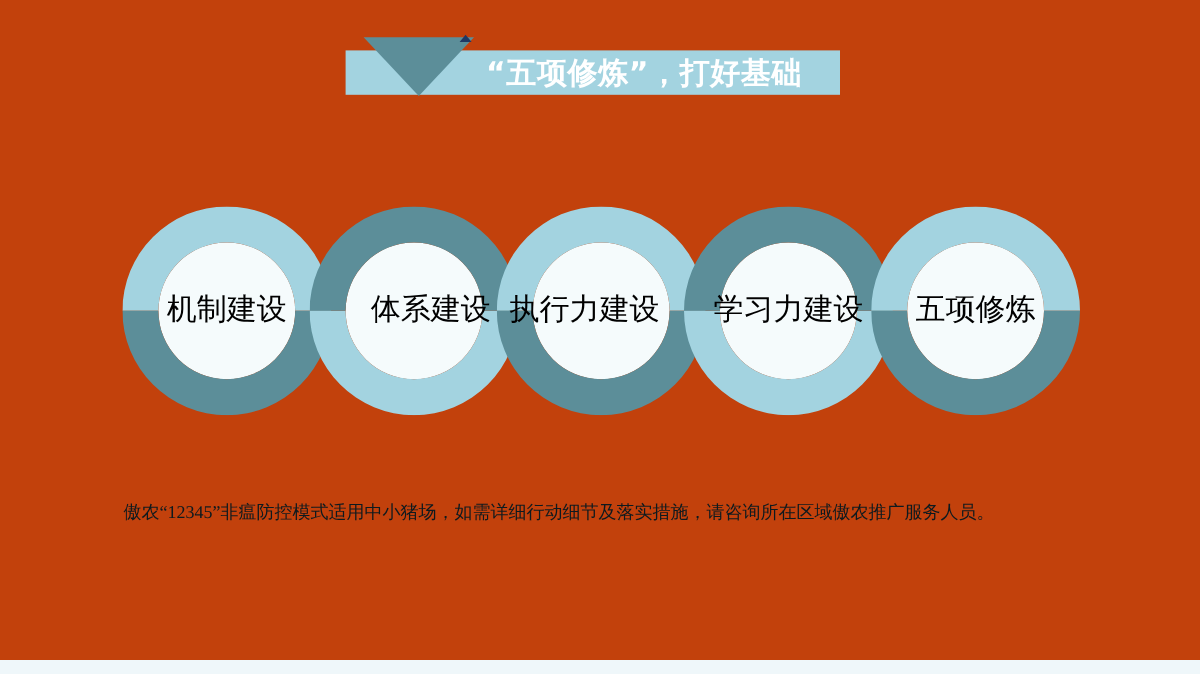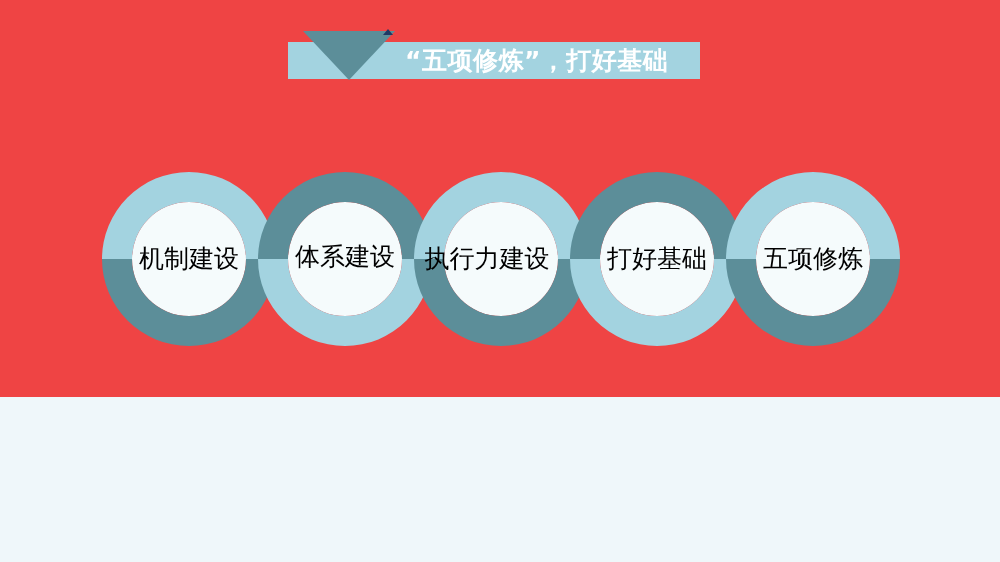--- a/index.html
+++ b/index.html
@@ -9,22 +9,22 @@
   body {
     width: 1000px;
     height: 562px;
     background: #eff7fa;
     font-family: "Liberation Sans", sans-serif;
     overflow: hidden;
   }
   #slide {
     position: relative;
     width: 1000px;
-    height: 397px;
-    background: #ef4444;
+    height: 550px;
+    background: #c2410c;
   }
 
   
   #title-band {
     position: absolute;
     left: 288px;
     top: 42px;
     width: 412px;
     height: 37px;
     background: #a3d3e0;
@@ -126,41 +126,42 @@
         </svg>
       </div>
       <div class="ring-label" style="left: 102px; width: 174px; z-index: 40;">机制建设</div>
       <div class="ring" style="left: 258px; z-index: 11;">
         <svg viewBox="0 0 174 174">
           <circle cx="87" cy="87" r="57" fill="#f5fbfc"></circle>
           <path d="M 174 87 A 87 87 0 0 1 0 87.00000000000001 L 30 87 A 57 57 0 0 0 144 87 Z" fill="#a3d3e0"></path>
           <path d="M 0 87.00000000000001 A 87 87 0 0 1 174 86.99999999999999 L 144 86.99999999999999 A 57 57 0 0 0 30 87 Z" fill="#5c8e99"></path>
         </svg>
       </div>
-      <div class="ring-label" style="left: 258px; width: 174px; z-index: 41; font-family: Liberation Mono, monospace;">体系建设</div>
+      <div class="ring-label" style="left: 272px; width: 174px; z-index: 41;">体系建设</div>
       <div class="ring" style="left: 414px; z-index: 12;">
         <svg viewBox="0 0 174 174">
           <circle cx="87" cy="87" r="57" fill="#f5fbfc"></circle>
           <path d="M 0 87.00000000000001 A 87 87 0 0 1 174 86.99999999999999 L 144 86.99999999999999 A 57 57 0 0 0 30 87 Z" fill="#a3d3e0"></path>
           <path d="M 174 87 A 87 87 0 0 1 0 87.00000000000001 L 30 87 A 57 57 0 0 0 144 87 Z" fill="#5c8e99"></path>
         </svg>
       </div>
       <div class="ring-label" style="left: 400px; width: 174px; z-index: 42;">执行力建设</div>
       <div class="ring" style="left: 570px; z-index: 13;">
         <svg viewBox="0 0 174 174">
           <circle cx="87" cy="87" r="57" fill="#f5fbfc"></circle>
           <path d="M 174 87 A 87 87 0 0 1 0 87.00000000000001 L 30 87 A 57 57 0 0 0 144 87 Z" fill="#a3d3e0"></path>
           <path d="M 0 87.00000000000001 A 87 87 0 0 1 174 86.99999999999999 L 144 86.99999999999999 A 57 57 0 0 0 30 87 Z" fill="#5c8e99"></path>
         </svg>
       </div>
-      <div class="ring-label" style="left: 570px; width: 174px; z-index: 43;">打好基础</div>
+      <div class="ring-label" style="left: 570px; width: 174px; z-index: 43;">学习力建设</div>
       <div class="ring" style="left: 726px; z-index: 14;">
         <svg viewBox="0 0 174 174">
           <circle cx="87" cy="87" r="57" fill="#f5fbfc"></circle>
           <path d="M 0 87.00000000000001 A 87 87 0 0 1 174 86.99999999999999 L 144 86.99999999999999 A 57 57 0 0 0 30 87 Z" fill="#a3d3e0"></path>
           <path d="M 174 87 A 87 87 0 0 1 0 87.00000000000001 L 30 87 A 57 57 0 0 0 144 87 Z" fill="#5c8e99"></path>
         </svg>
       </div>
       <div class="ring-label" style="left: 726px; width: 174px; z-index: 44;">五项修炼</div>
     </div>
 
+  <div id="footer-note">傲农“12345”非瘟防控模式适用中小猪场，如需详细行动细节及落实措施，请咨询所在区域傲农推广服务人员。</div>
 
 </div>
 
 </body></html>

